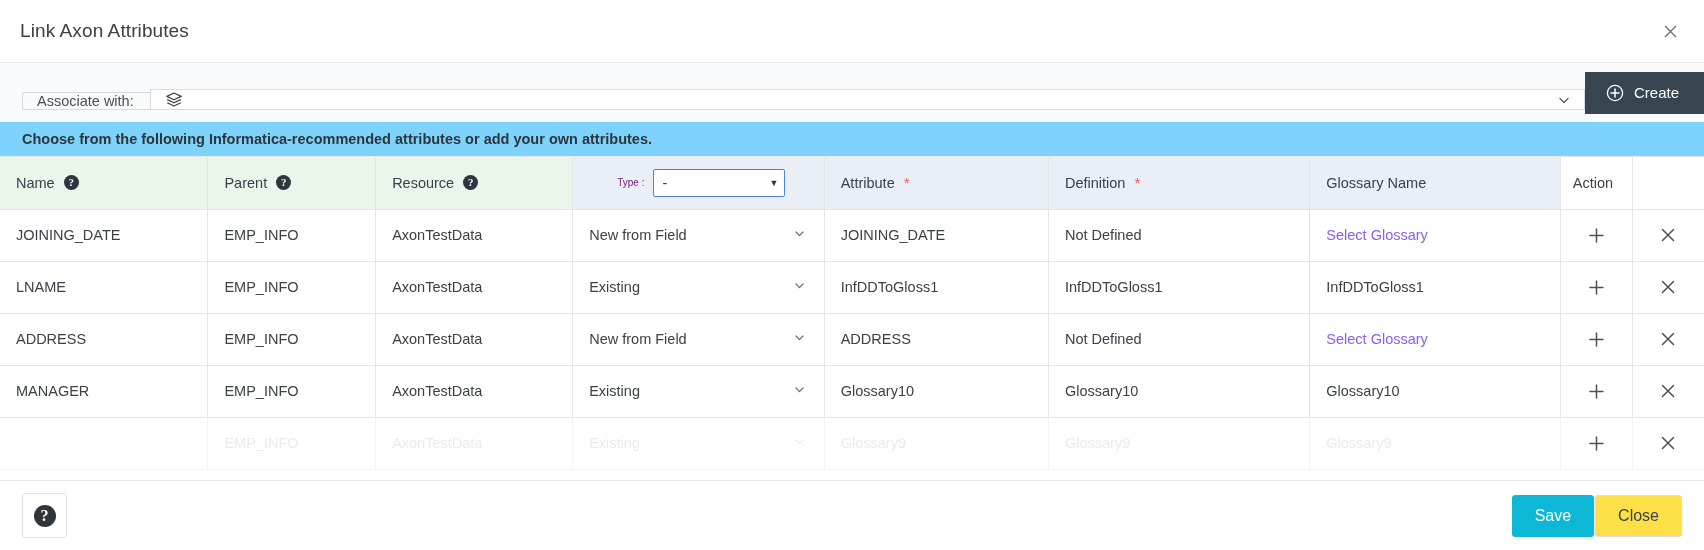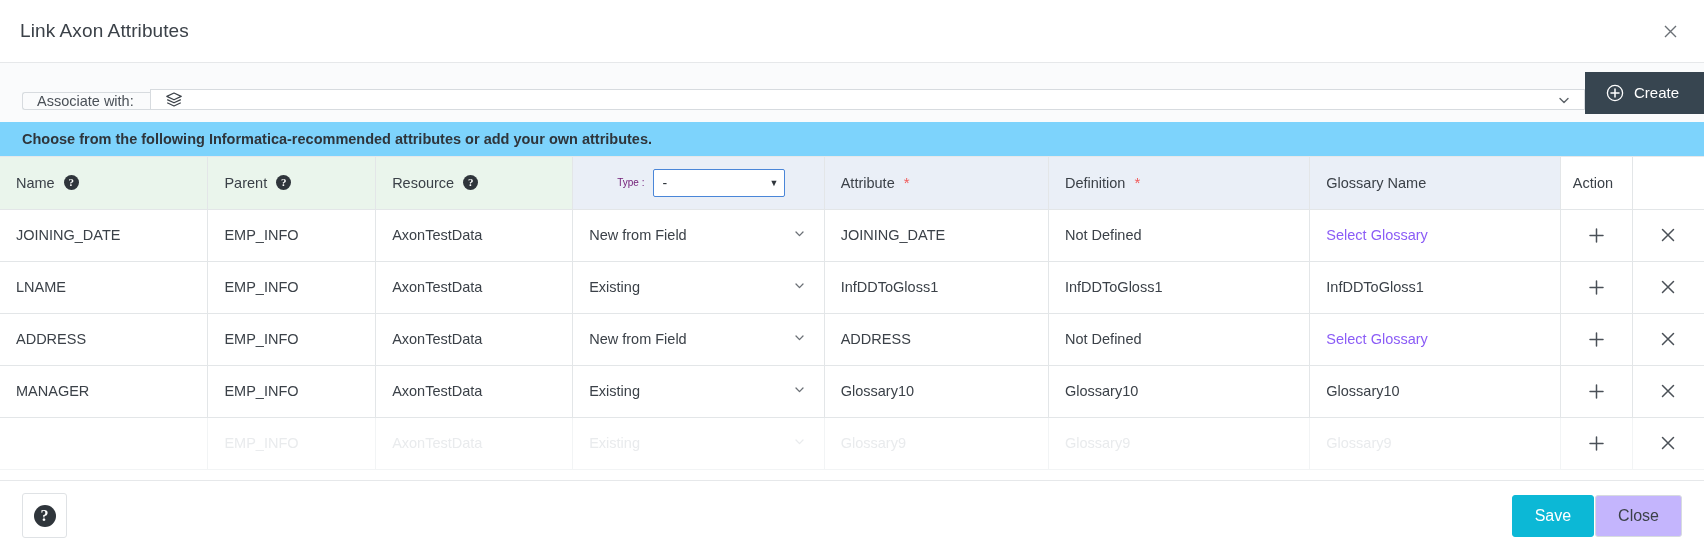--- a/index.html
+++ b/index.html
@@ -281,21 +281,21 @@
     cursor: pointer;
     user-select: none;
     margin-left: 1px;
   }
   .btn-save {
     background: #0cb8d6;
     color: #ffffff;
     border: 1px solid #0cb8d6;
   }
   .btn-close {
-    background: #c4b5fd;
+    background: #fde047;
     color: #3b4148;
     border: 1px solid #d7dbdf;
   }
 </style>
 </head>
 <body>
 
 <div class="modal">
 
   <div class="titlebar">

